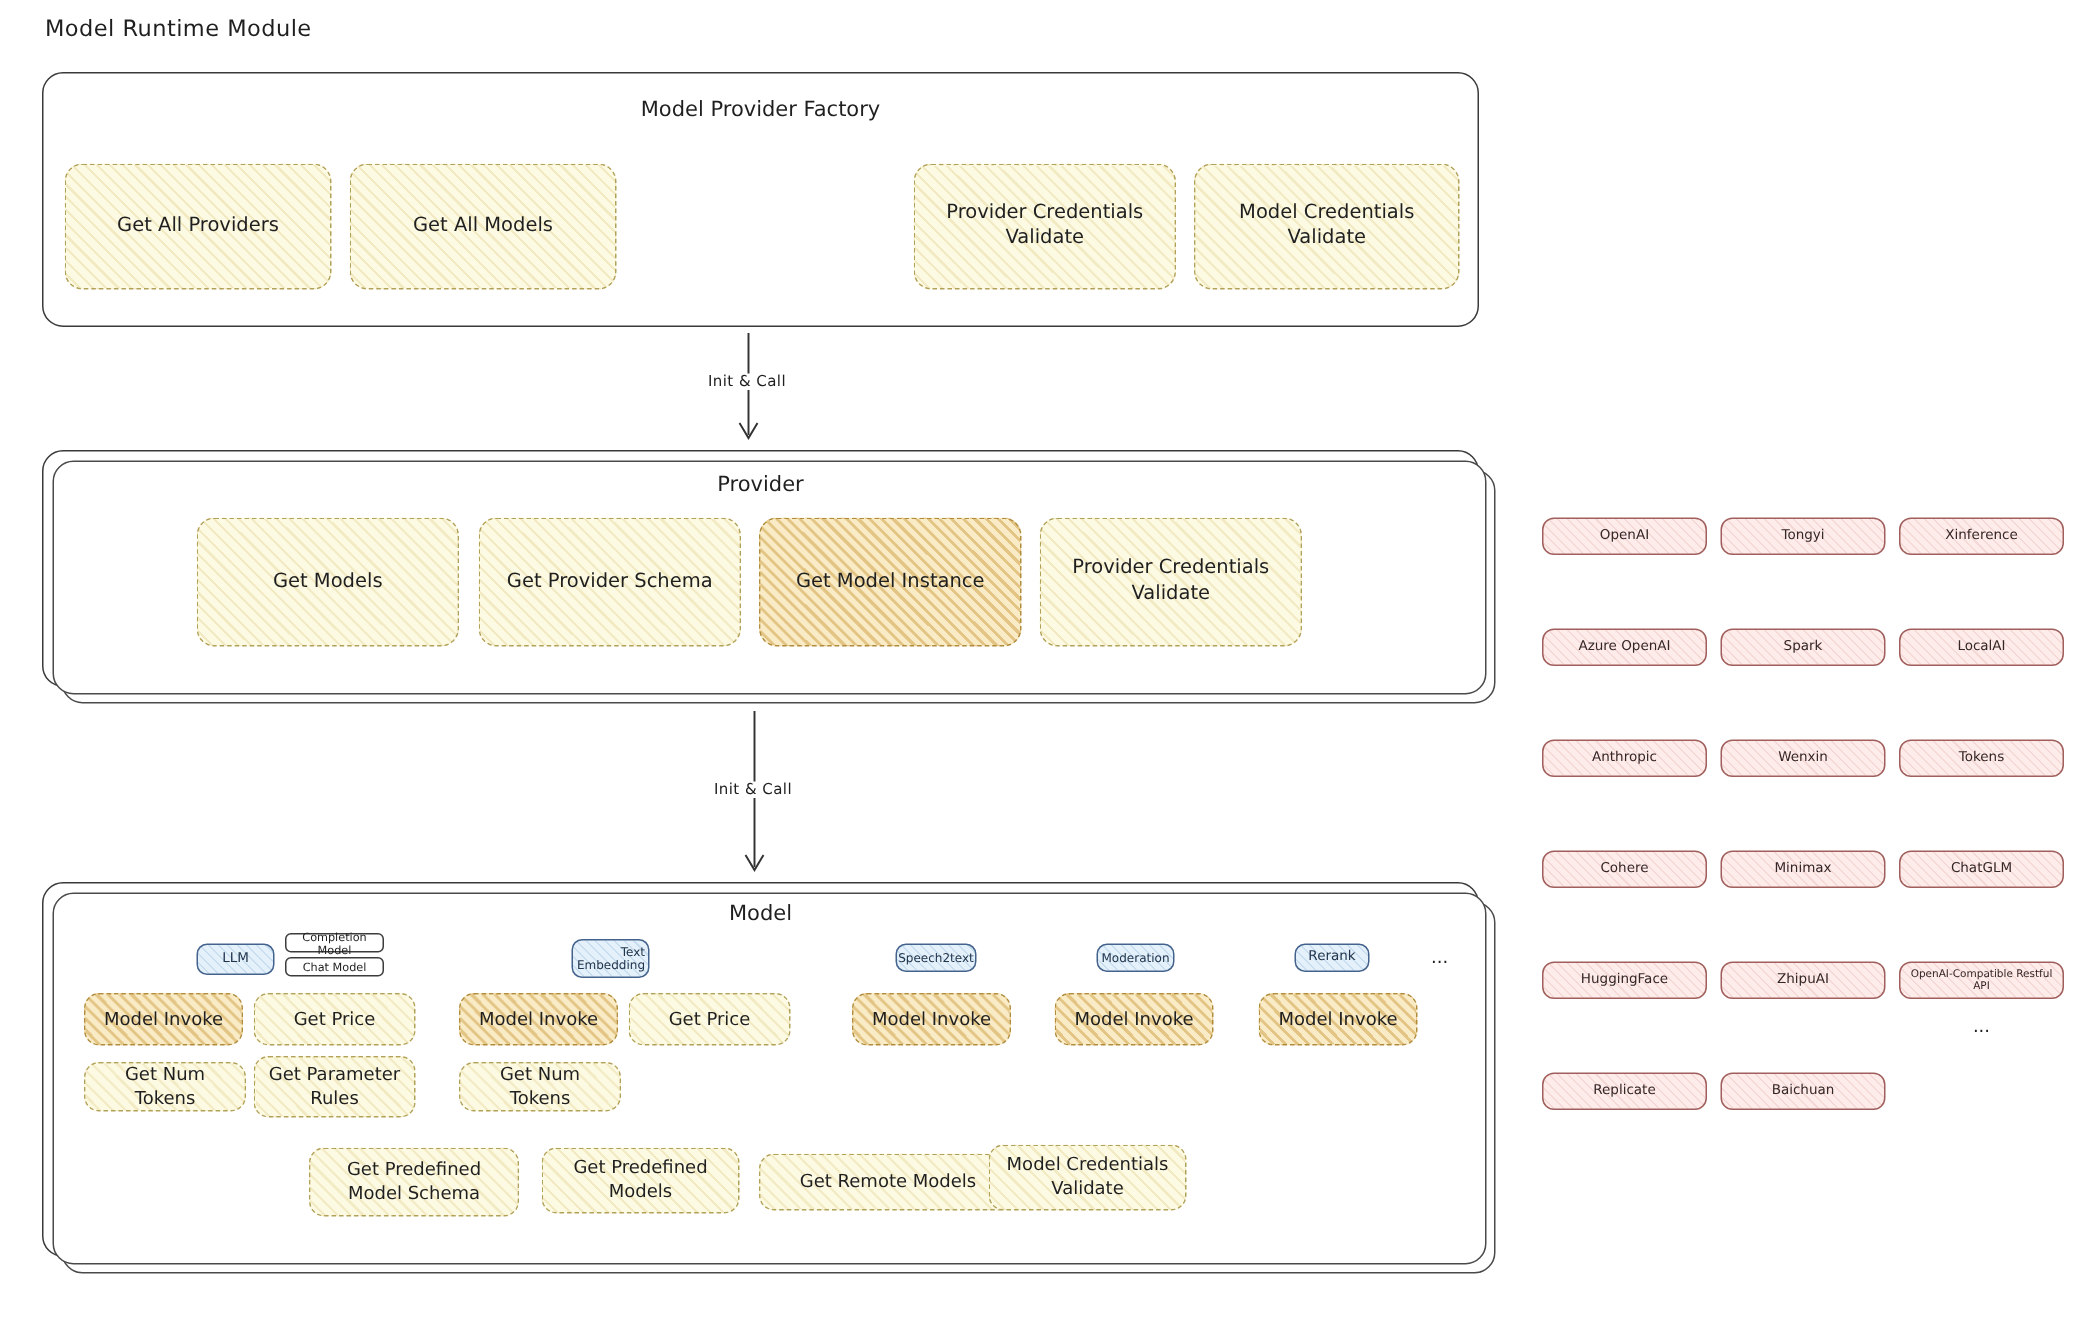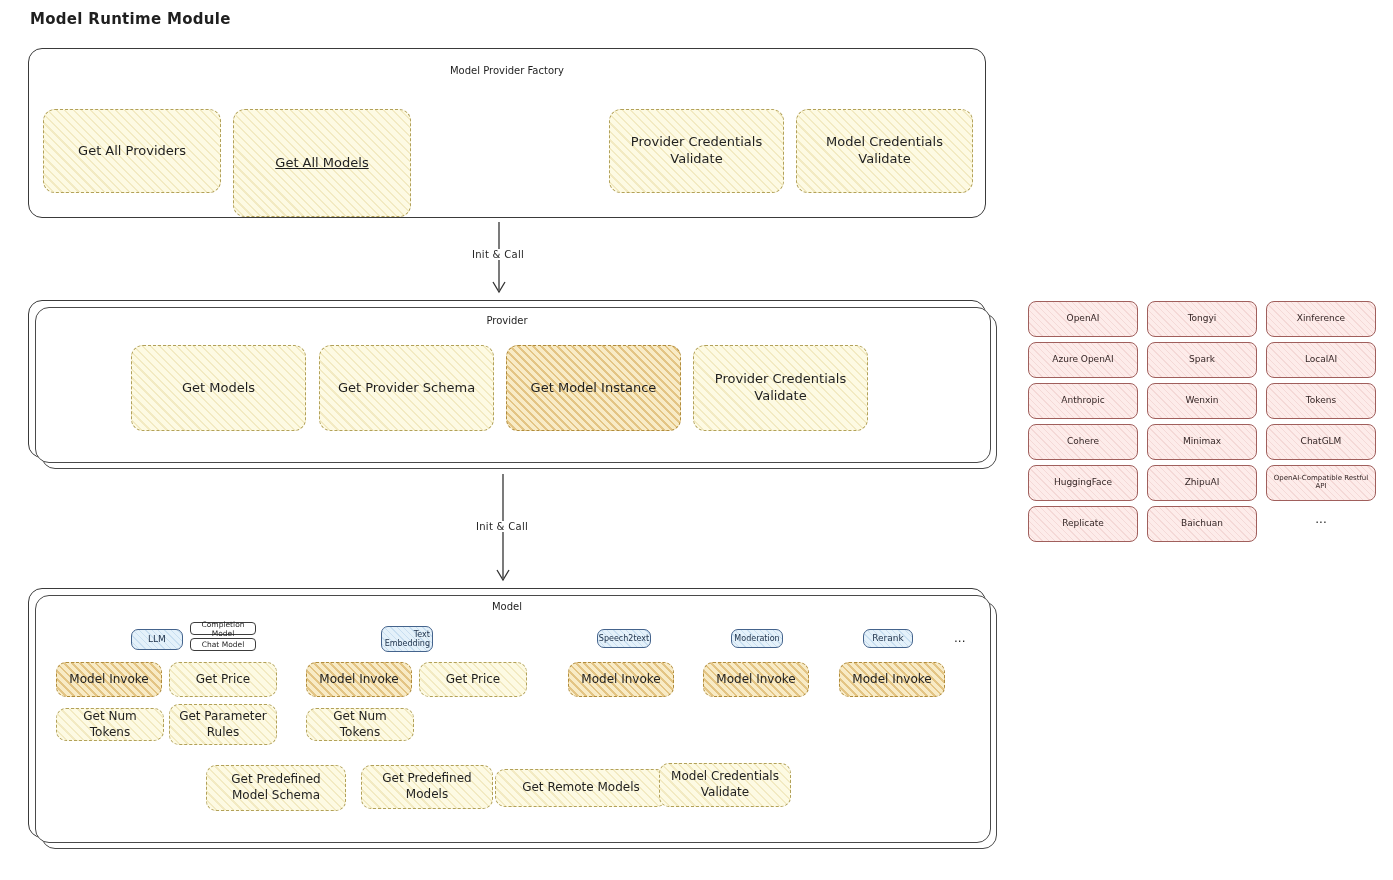--- a/index.html
+++ b/index.html
@@ -1,43 +1,43 @@
 <!DOCTYPE html>
 <html><head>
 <meta charset="utf-8">
 <style>
   * { margin:0; padding:0; box-sizing:border-box; }
   body { background:#ffffff; font-family:"DejaVu Sans", sans-serif; }
   .canvas { position:relative; width:1393px; height:880px; background:#fff; overflow:hidden; color:#1f1f1f; }
 
-  .page-title { position:absolute; left:30px; top:10px; font-size:15px; font-weight:700; letter-spacing:.3px; }
+  .page-title { position:absolute; left:30px; top:10px; font-size:15px; font-weight:400; letter-spacing:.3px; }
 
   .container { position:absolute; background:#fff; border:1.5px solid #3a3a3a; border-radius:14px; z-index:0; }
   .stack::after { content:""; position:absolute; inset:0; transform:translate(6px,6px);
     border:1.5px solid #4a4a4a; border-radius:14px; background:#fff; z-index:-1; }
   .stack::before { content:""; position:absolute; inset:0; transform:translate(12px,12px);
     border:1.5px solid #4a4a4a; border-radius:14px; background:#fff; z-index:-2; }
-  .container-title { position:absolute; left:0; right:0; text-align:center; font-size:10px; }
+  .container-title { position:absolute; left:0; right:0; text-align:center; font-size:14px; }
 
   .ybox, .obox { position:absolute; display:flex; align-items:center; justify-content:center;
     text-align:center; padding:3px 6px; border-radius:12px; font-size:13px; line-height:1.3; }
   .ybox { border:1.5px dashed #b2a159;
     background-color:#fdfae3;
     background-image:repeating-linear-gradient(45deg, rgba(217,196,120,.30) 0px, rgba(217,196,120,.30) 1.5px, transparent 1.5px, transparent 6px); }
   .obox { border:1.5px dashed #b08c3c;
     background-color:#f8ebc6;
     background-image:repeating-linear-gradient(45deg, rgba(206,158,66,.50) 0px, rgba(206,158,66,.50) 2px, transparent 2px, transparent 5.5px); }
   .fsz { font-size:12px; border-radius:10px; }
 
   .vendors { position:absolute; left:1028px; top:301px; width:349px;
     display:grid; grid-template-columns:repeat(3,110px); gap:5px 9px; }
-  .pinkbox { height:36px; display:flex; align-items:center; justify-content:center; text-align:center;
+  .pinkbox { height:25px; display:flex; align-items:center; justify-content:center; text-align:center;
     border:1.2px solid #a05f5c; border-radius:8px; font-size:9px; color:#352626; padding:1px 3px; line-height:1.1;
     background-color:#fdecea;
-    background-image:repeating-linear-gradient(45deg, rgba(205,130,128,.18) 0px, rgba(205,130,128,.18) 1px, transparent 1px, transparent 4.5px); }
+    background-image:repeating-linear-gradient(45deg, rgba(205,130,128,.18) 0px, rgba(205,130,128,.18) 1px, transparent 1px, transparent 4.5px);margin-top:44px; }
   .pinkbox.tiny { font-size:7px; }
   .vendors-more { height:25px; display:flex; align-items:center; justify-content:center; font-size:12px; }
 
   .bluebox { position:absolute; display:flex; align-items:center; justify-content:center; text-align:right;
     border:1.2px solid #44638c; border-radius:7px; font-size:8px; line-height:1.15; color:#22354d; padding:1px 2px;
     background-color:#e4f1fa;
     background-image:repeating-linear-gradient(45deg, rgba(130,175,215,.28) 0px, rgba(130,175,215,.28) 1px, transparent 1px, transparent 4.5px); }
   .whitebox { position:absolute; display:flex; align-items:center; justify-content:center; text-align:center;
     border:1px solid #3c3c3c; border-radius:4px; background:#fff; font-size:7.5px; padding:1px 2px; }
 
@@ -50,21 +50,21 @@
 </head>
 <body>
 
 <div class="canvas">
 
   <div class="page-title">Model Runtime Module</div>
 
   <div class="container" style="left:28px; top:48px; width:958px; height:170px;">
     <div class="container-title" style="top:16px;">Model Provider Factory</div>
     <div class="ybox" style="left:14px;  top:60px; width:178px; height:84px;">Get All Providers</div>
-    <div class="ybox" style="left:204px; top:60px; width:178px; height:108px;text-decoration:underline;">Get All Models</div>
+    <div class="ybox" style="left:204px; top:60px; width:178px; height:84px;">Get All Models</div>
     <div class="ybox" style="left:580px; top:60px; width:175px; height:84px;">Provider Credentials Validate</div>
     <div class="ybox" style="left:767px; top:60px; width:177px; height:84px;">Model Credentials Validate</div>
   </div>
 
   <svg class="arrow" style="left:489px; top:222px;" width="20" height="76">
     <line x1="10" y1="0" x2="10" y2="68" stroke="#333" stroke-width="1.3"></line>
     <polyline points="4,60 10,70 16,60" fill="none" stroke="#333" stroke-width="1.3"></polyline>
   </svg>
   <div class="arrow-label" style="left:448px; top:249px; width:100px;">
     <span>Init &amp; Call</span>
@@ -126,17 +126,17 @@
     <div class="obox fsz" style="left:539px; top:73px; width:106px; height:35px;">Model Invoke</div>
     <div class="obox fsz" style="left:674px; top:73px; width:106px; height:35px;">Model Invoke</div>
     <div class="obox fsz" style="left:810px; top:73px; width:106px; height:35px;">Model Invoke</div>
 
     <div class="ybox fsz" style="left:27px;  top:119px; width:108px; height:33px;">Get Num Tokens</div>
     <div class="ybox fsz" style="left:140px; top:115px; width:108px; height:41px;">Get Parameter Rules</div>
     <div class="ybox fsz" style="left:277px; top:119px; width:108px; height:33px;">Get Num Tokens</div>
 
     <div class="ybox fsz" style="left:177px; top:176px; width:140px; height:46px;">Get Predefined Model Schema</div>
     <div class="ybox fsz" style="left:332px; top:176px; width:132px; height:44px;">Get Predefined Models</div>
-    <div class="ybox fsz" style="left:466px; top:180px; width:172px; height:38px;">Get Remote Models</div>
+    <div class="ybox fsz" style="left:477px; top:180px; width:172px; height:38px;">Get Remote Models</div>
     <div class="ybox fsz" style="left:630px; top:174px; width:132px; height:44px;">Model Credentials Validate</div>
   </div>
 
 </div>
 
 </body></html>

